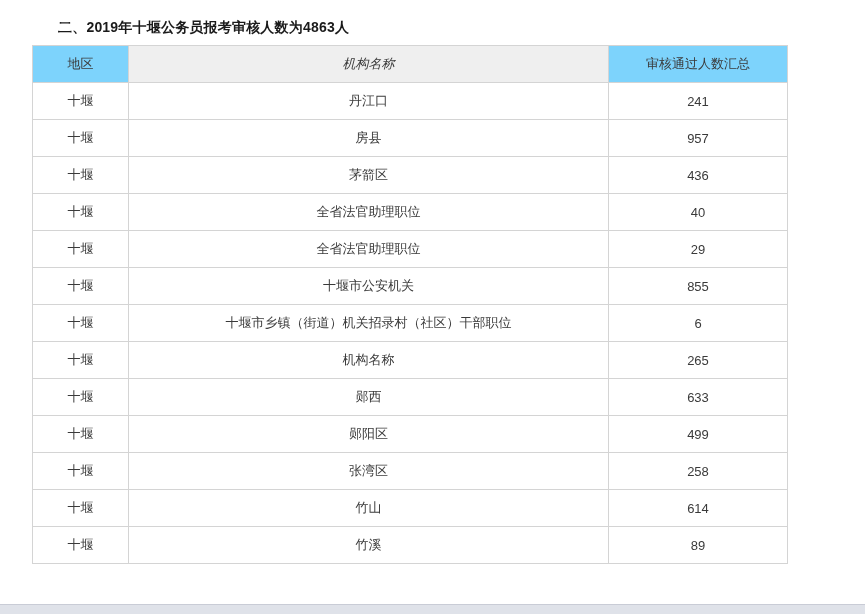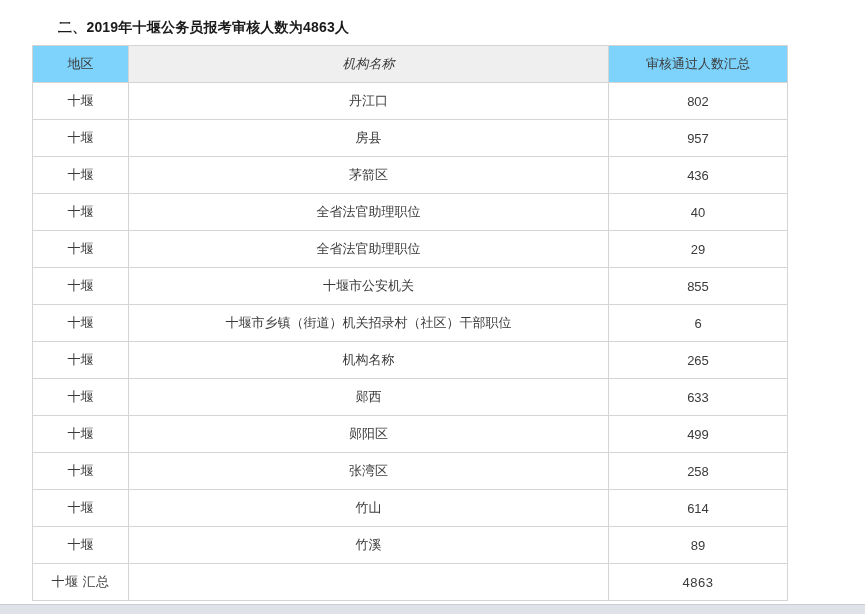--- a/index.html
+++ b/index.html
@@ -119,21 +119,21 @@
         <tr>
           <th class="hdr-region">地区</th>
           <th class="hdr-org">机构名称</th>
           <th class="hdr-count">审核通过人数汇总</th>
         </tr>
       </thead>
       <tbody id="table-body">
           <tr>
             <td>十堰</td>
             <td>丹江口</td>
-            <td>802</td>
+            <td>241</td>
           </tr>
           <tr>
             <td>十堰</td>
             <td>房县</td>
             <td>957</td>
           </tr>
           <tr>
             <td>十堰</td>
             <td>茅箭区</td>
             <td>436</td>
@@ -181,24 +181,19 @@
           <tr>
             <td>十堰</td>
             <td>竹山</td>
             <td>614</td>
           </tr>
           <tr>
             <td>十堰</td>
             <td>竹溪</td>
             <td>89</td>
           </tr>
-          <tr class="total-row">
-            <td>十堰 汇总</td>
-            <td class="total-org"></td>
-            <td>4863</td>
-          </tr>
         </tbody>
     </table>
   </div>
 
   <div class="bottom-band"></div>
 
 </div>
 
 </body></html>

